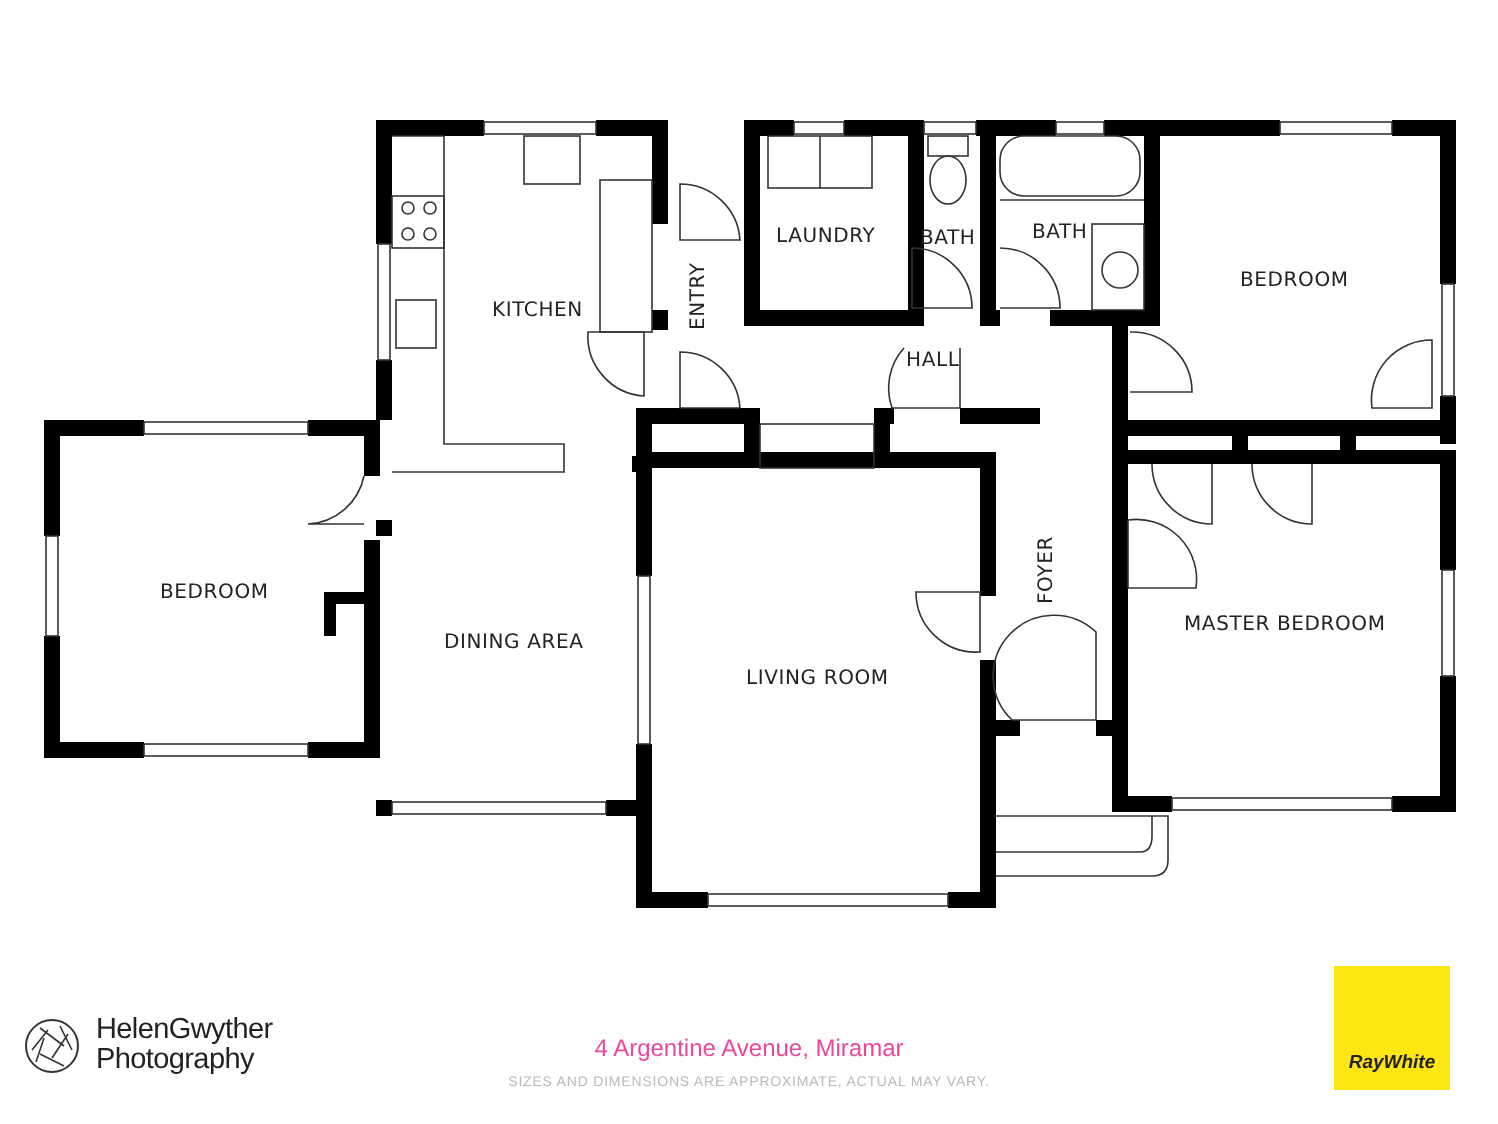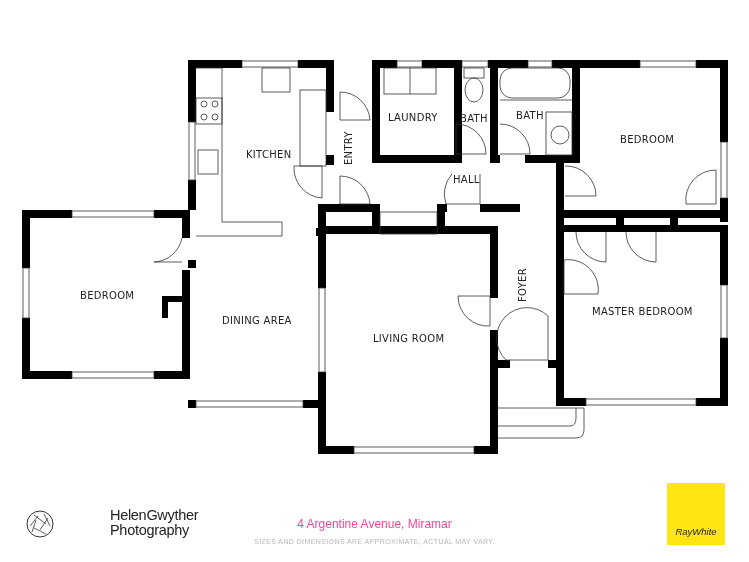--- a/index.html
+++ b/index.html
@@ -1,25 +1,25 @@
 <!DOCTYPE html>
 <html><head>
 <meta charset="utf-8">
 <style>
   html, body { margin:0; padding:0; background:#ffffff; }
   body { width:749px; height:562px; position:relative; overflow:hidden; font-family:"DejaVu Sans", sans-serif; }
   #plan { position:absolute; left:0; top:0; width:749px; height:470px; }
   .room-label { font-family:"DejaVu Sans", sans-serif; font-size:10px; fill:#222; letter-spacing:0.3px; }
   .footer-address { position:absolute; left:0; width:749px; top:517px; text-align:center; font-family:"Liberation Sans", sans-serif; font-size:12px; color:#ec4899; }
   .footer-disclaimer { position:absolute; left:0; width:749px; top:538px; text-align:center; font-family:"Liberation Sans", sans-serif; font-size:7px; color:#b8b8b8; letter-spacing:0.4px; }
-  .brand { position:absolute; left:26px; top:508px; display:flex; align-items:flex-end;gap:48px; }
+  .brand { position:absolute; left:12px; top:508px; display:flex; align-items:center; }
   .brand-text { margin-left:8px; font-family:"Liberation Sans", sans-serif; font-size:14.5px; line-height:15px; color:#222; letter-spacing:-0.3px; }
   .brand-line { display:block; }
   .rw-logo { position:absolute; left:667px; top:483px; width:58px; height:62px; background:#ffe512; }
-  .rw-text { position:absolute; left:0; right:0; bottom:8px; text-align:center; font-family:"Liberation Sans", sans-serif; font-weight:normal; font-style:italic; font-size:9.5px; color:#222; }
+  .rw-text { position:absolute; left:0; right:0; bottom:8px; text-align:center; font-family:"Liberation Sans", sans-serif; font-weight:bold; font-style:italic; font-size:9.5px; color:#222; }
 </style>
 </head>
 <body>
 
 <svg id="plan" viewBox="0 0 749 470" xmlns="http://www.w3.org/2000/svg">
   <g fill="#000">
 
     <rect x="188" y="60" width="8" height="62"></rect>
     <rect x="188" y="60" width="54" height="8"></rect>
     <rect x="298" y="60" width="36" height="8"></rect>

